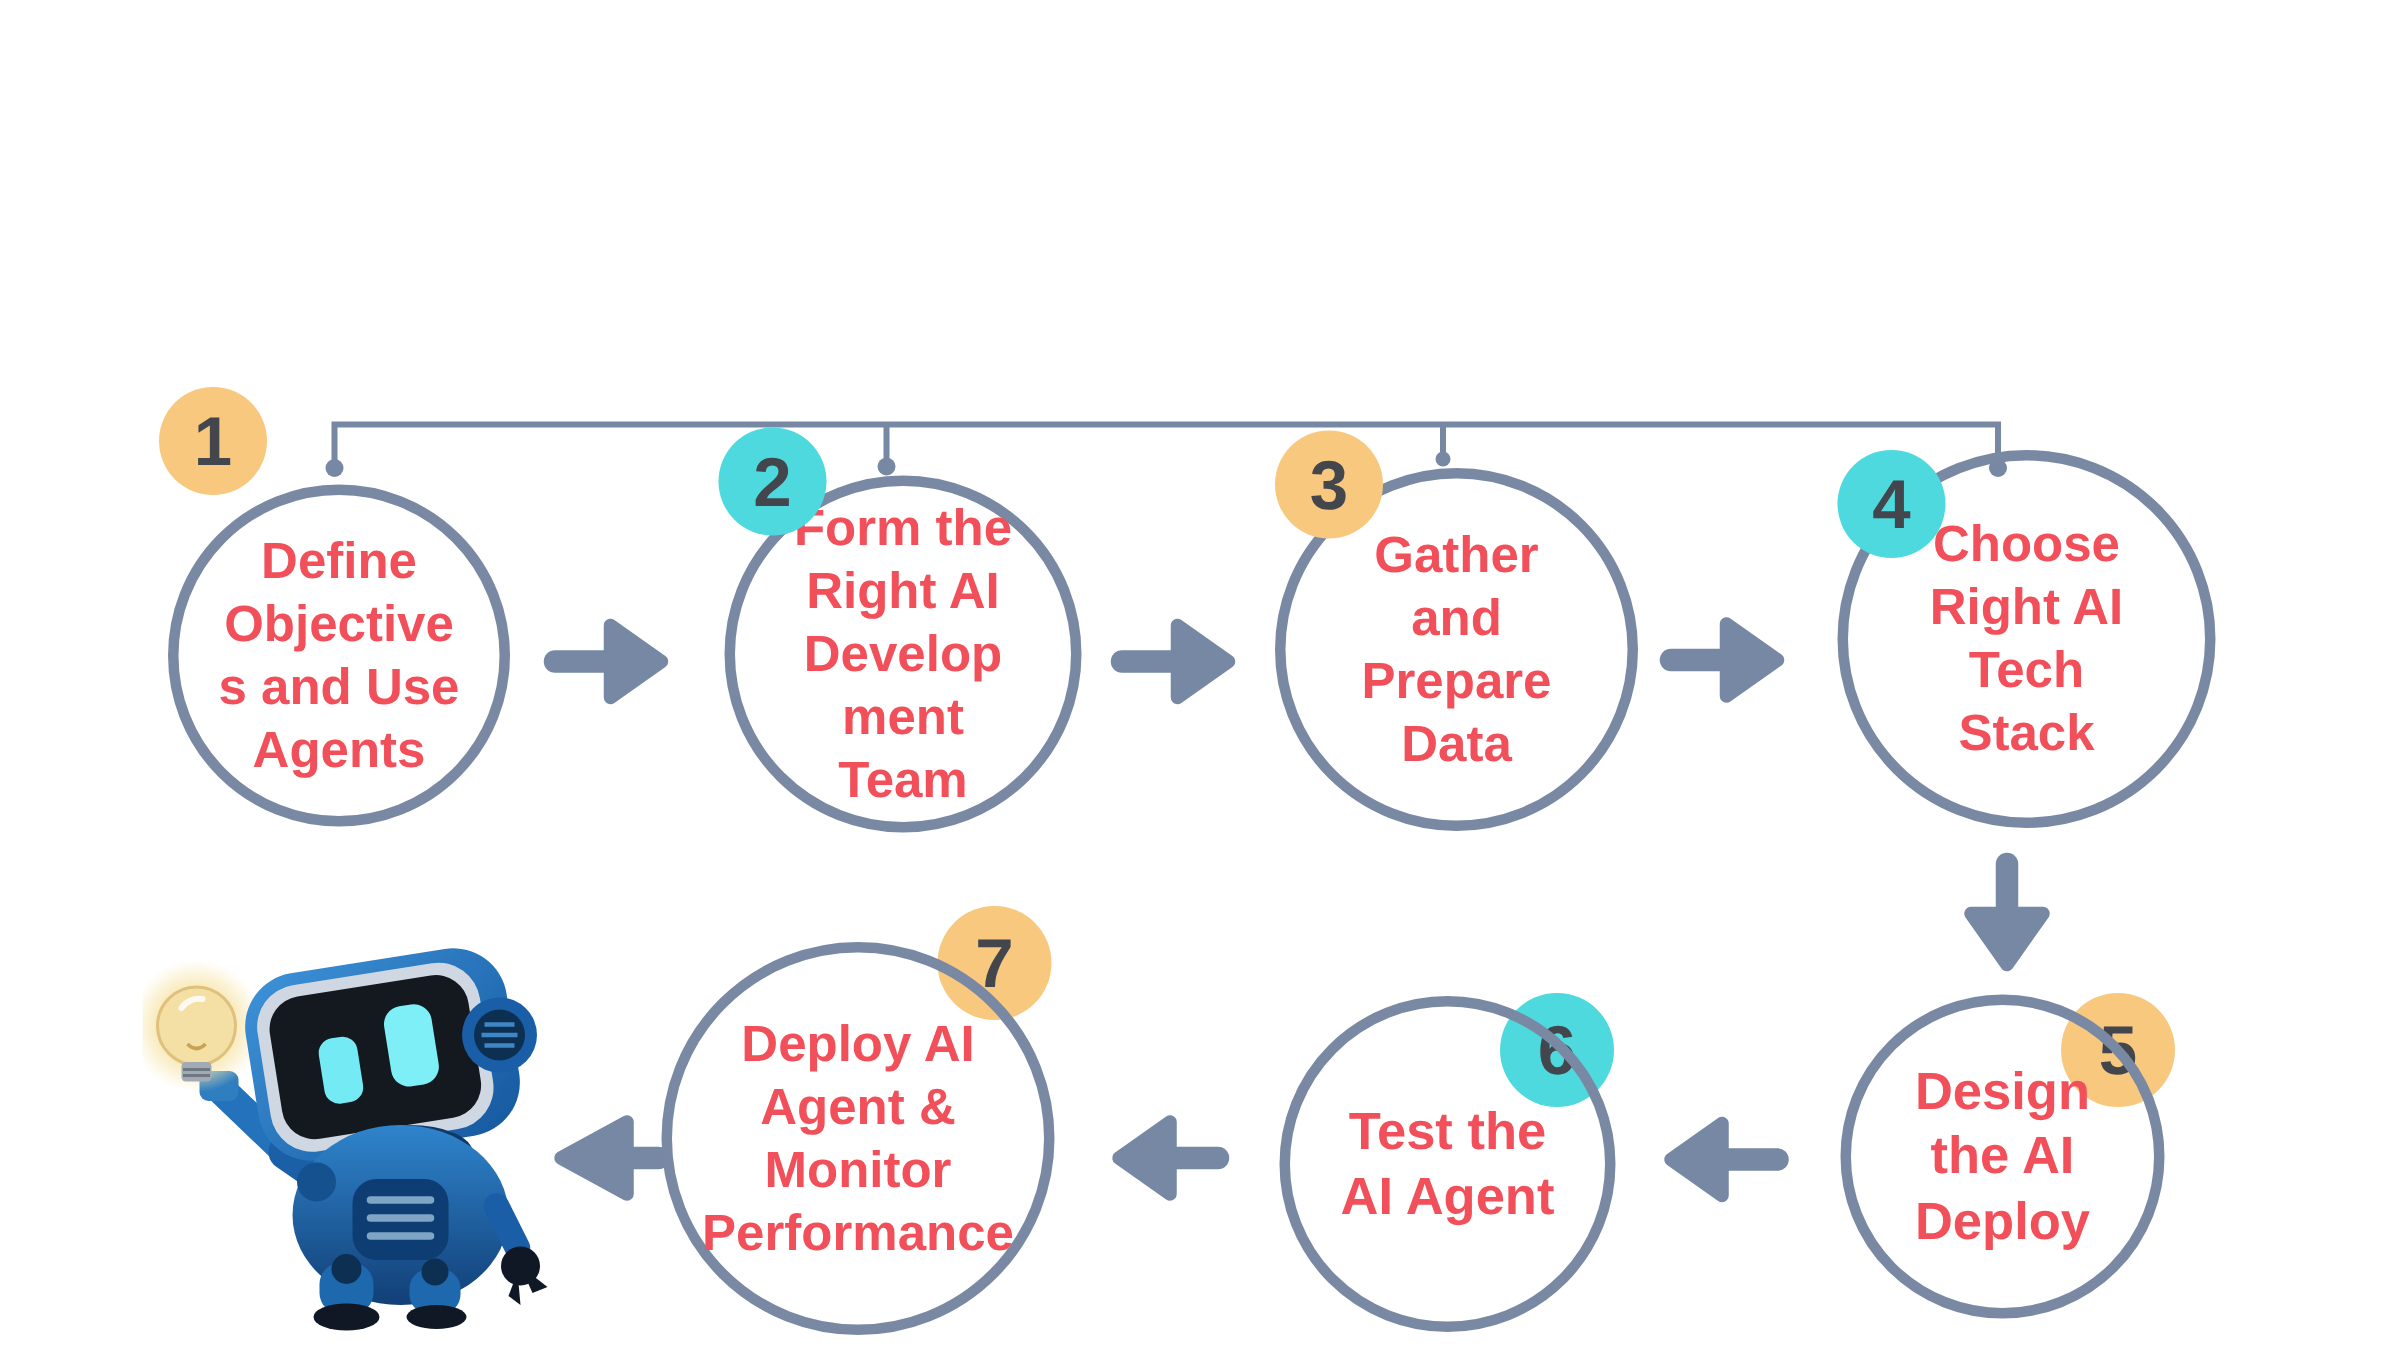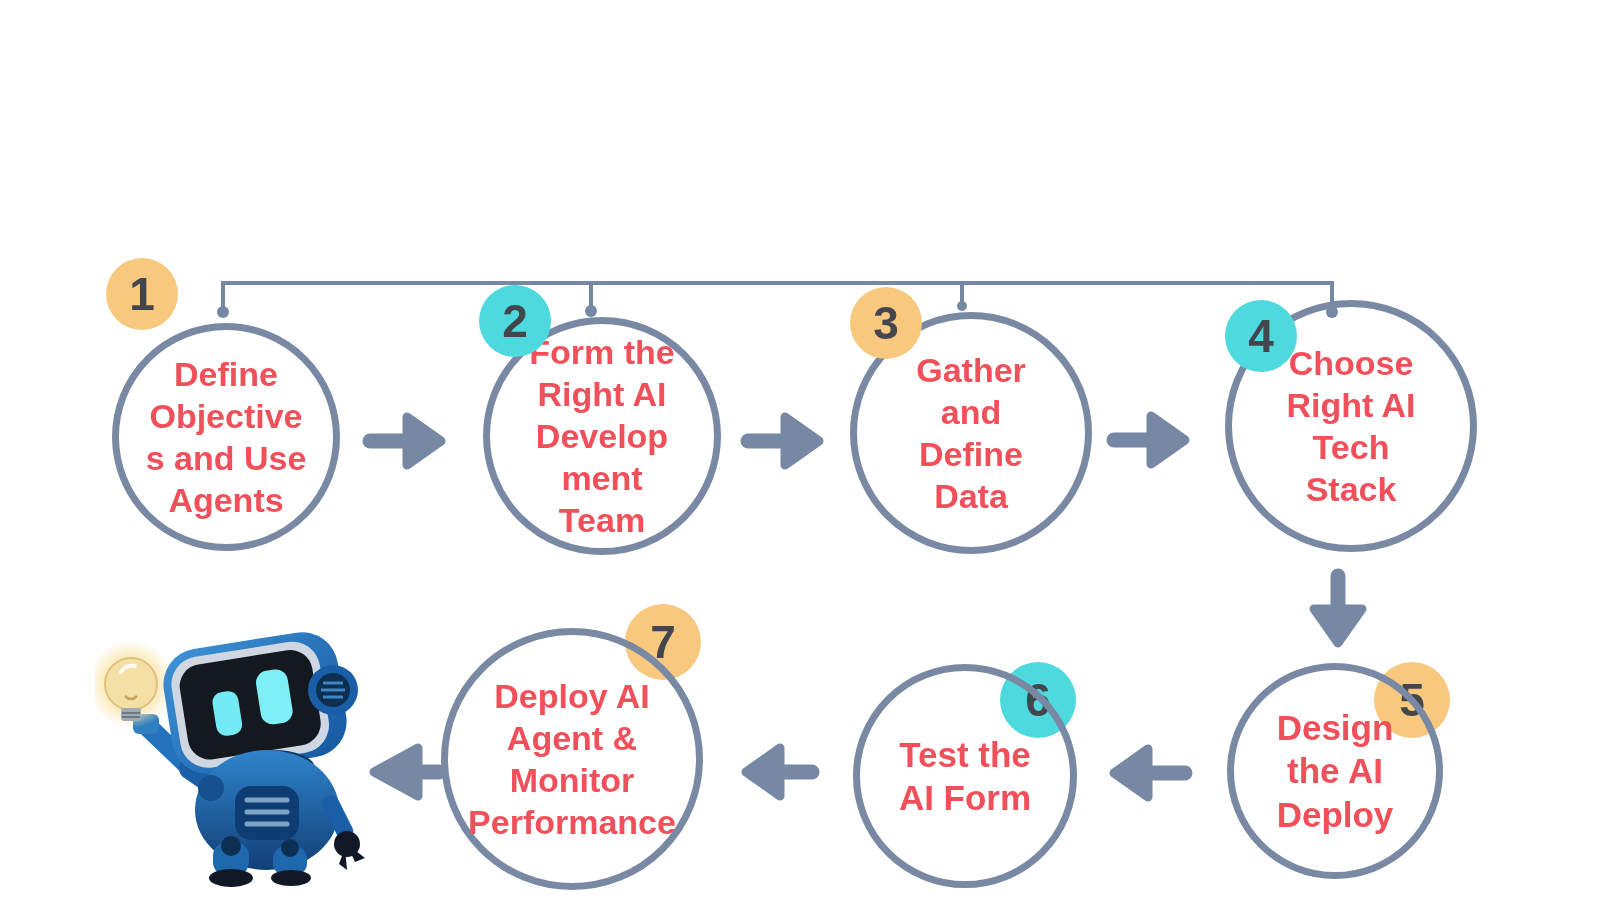--- a/index.html
+++ b/index.html
@@ -143,21 +143,21 @@
 Develop
 ment
 Team</div>
     </div>
   </div>
   <div class="step step-3">
     <div class="badge" style="background: rgb(248, 200, 126);">3</div>
     <div class="circle">
       <div class="step-label">Gather
 and
-Define
+Prepare
 Data</div>
     </div>
   </div>
   <div class="step step-4">
     <div class="badge" style="background: rgb(78, 217, 222);">4</div>
     <div class="circle">
       <div class="step-label">Choose
 Right AI
 Tech
 Stack</div>
@@ -168,21 +168,21 @@
     <div class="circle">
       <div class="step-label">Design
 the AI
 Deploy</div>
     </div>
   </div>
   <div class="step step-6">
     <div class="badge" style="background: rgb(78, 217, 222);">6</div>
     <div class="circle">
       <div class="step-label">Test the
-AI Form</div>
+AI Agent</div>
     </div>
   </div>
   <div class="step step-7">
     <div class="badge" style="background: rgb(248, 200, 126);">7</div>
     <div class="circle">
       <div class="step-label">Deploy AI
 Agent &amp;
 Monitor
 Performance</div>
     </div>

